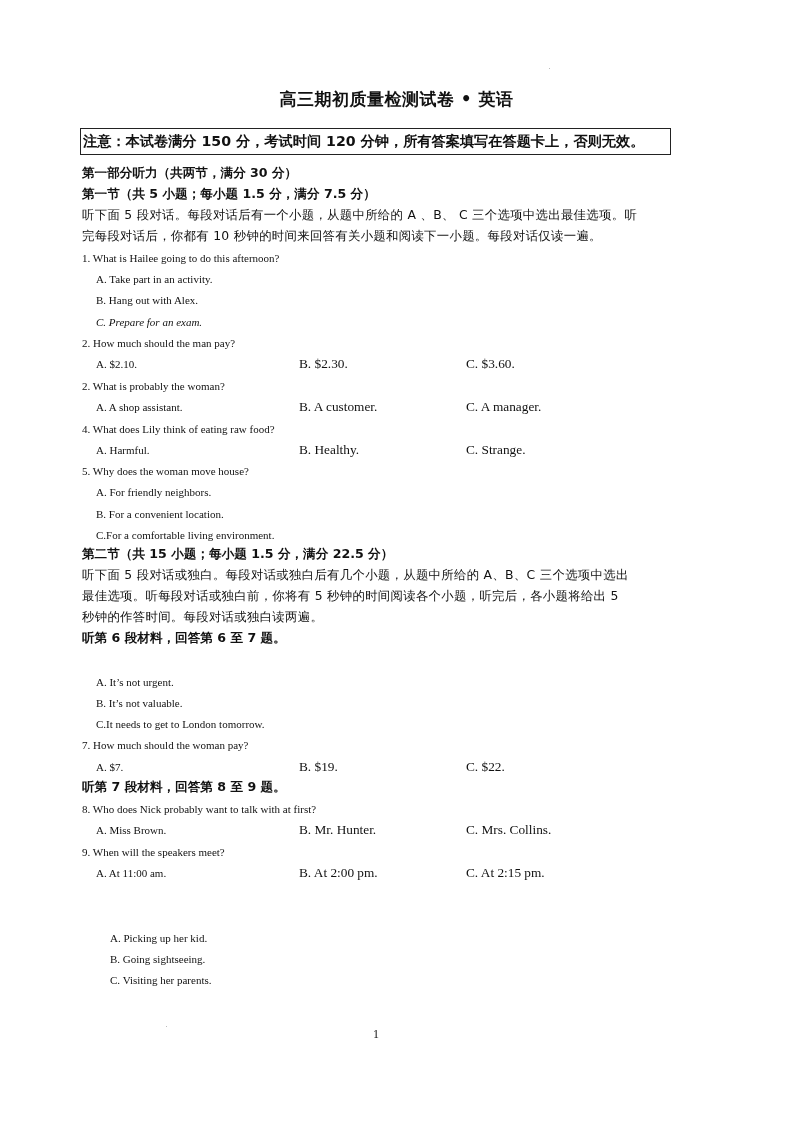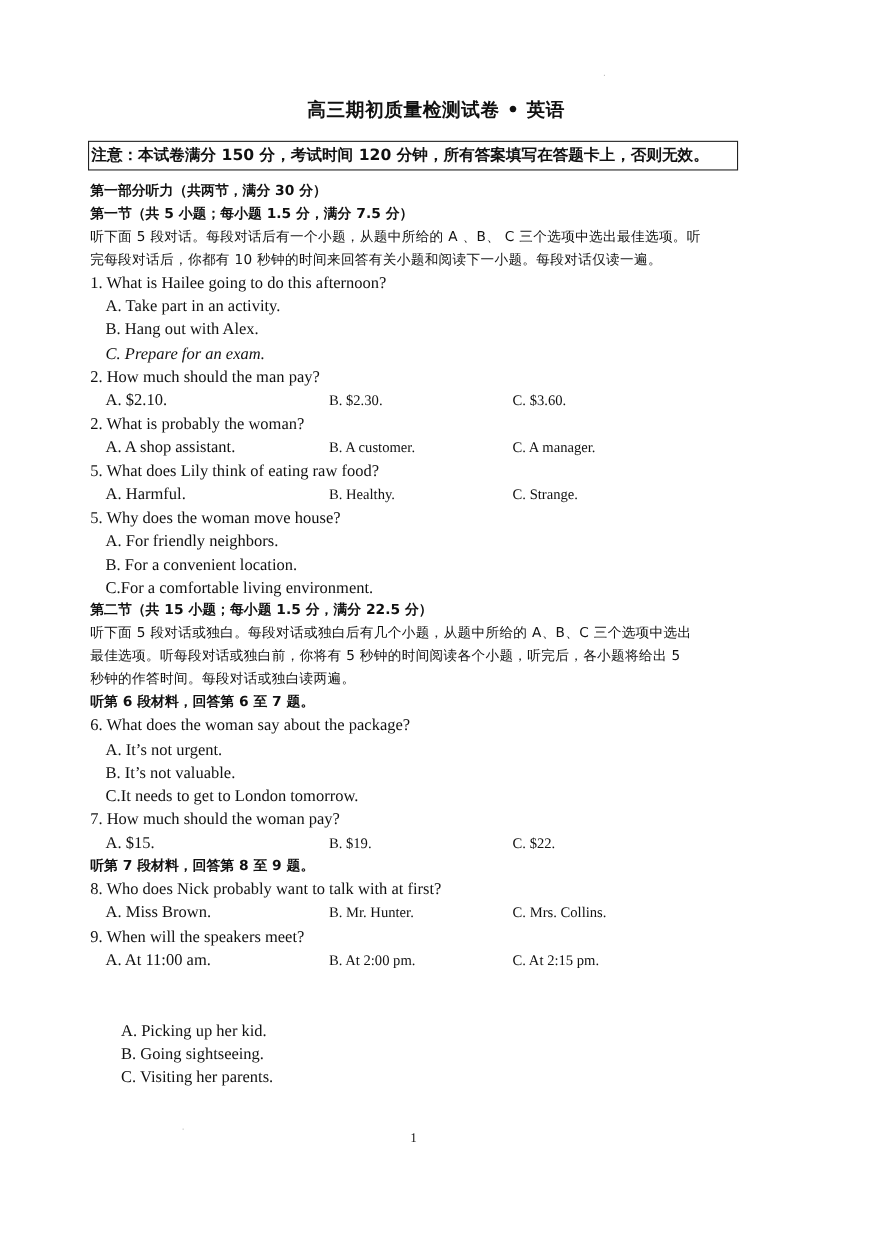--- a/index.html
+++ b/index.html
@@ -12,21 +12,21 @@
     .title {
       position: absolute; left: 0; width: 793px; top: 88px; text-align: center;
       font-family: "DejaVu Sans", sans-serif; font-weight: bold; font-size: 17px; letter-spacing: 0.5px;
     }
     .notice {
       position: absolute; left: 80px; top: 128px; width: 591px; height: 27px;
       border: 1.5px solid #222; box-sizing: border-box;
       font-family: "DejaVu Sans", sans-serif; font-weight: bold; font-size: 14.2px;
       line-height: 25px; padding-left: 2px; white-space: nowrap; overflow: hidden;
     }
-    .line { position: absolute; left: 82px; white-space: nowrap; font-size: 15px; line-height: 18px; }
+    .line { position: absolute; left: 82px; white-space: nowrap; font-size: 11px; line-height: 18px; }
     .bold-cn { font-family: "DejaVu Sans", sans-serif; font-weight: bold; font-size: 12.6px; }
     .cn { font-family: "DejaVu Sans", sans-serif; font-size: 12.4px; letter-spacing: 0.3px; }
     .q { left: 82px; }
     .opt { left: 96px; }
     .opt2 { left: 110px; text-align: center; }
     .colB { position: absolute; left: 299px; white-space: nowrap; font-size: 13.3px; line-height: 18px; }
     .colC { position: absolute; left: 466px; white-space: nowrap; font-size: 13.3px; line-height: 18px; }
     .pagenum { position: absolute; left: 373px; top: 1027px; font-size: 12px; }
     .speck { position: absolute; width: 1px; height: 1px; background: #bbb; }
   </style>
@@ -53,43 +53,42 @@
   <div class="line q" style="top:334px;">2. How much should the man pay?</div>
   <div class="line opt" style="top:355px;">A. $2.10.</div>
   <div class="colB" style="top:355px;">B. $2.30.</div>
   <div class="colC" style="top:355px;">C. $3.60.</div>
 
   <div class="line q" style="top:377px;">2. What is probably the woman?</div>
   <div class="line opt" style="top:398px;">A. A shop assistant.</div>
   <div class="colB" style="top:398px;">B. A customer.</div>
   <div class="colC" style="top:398px;">C. A manager.</div>
 
-  <div class="line q" style="top:420px;">5. What does Lily think of eating raw food?</div>
+  <div class="line q" style="top:420px;">4. What does Lily think of eating raw food?</div>
   <div class="line opt" style="top:441px;">A. Harmful.</div>
   <div class="colB" style="top:441px;">B. Healthy.</div>
   <div class="colC" style="top:441px;">C. Strange.</div>
 
   <div class="line q" style="top:462px;">5. Why does the woman move house?</div>
   <div class="line opt" style="top:483px;">A. For friendly neighbors.</div>
   <div class="line opt" style="top:505px;">B. For a convenient location.</div>
   <div class="line opt" style="top:526px;">C.For a comfortable living environment.</div>
 
   <div class="line bold-cn" style="top:545px;">第二节（共 15 小题；每小题 1.5 分，满分 22.5 分）</div>
   <div class="line cn" style="top:566px;">听下面 5 段对话或独白。每段对话或独白后有几个小题，从题中所给的 A、B、C 三个选项中选出</div>
   <div class="line cn" style="top:587px;">最佳选项。听每段对话或独白前，你将有 5 秒钟的时间阅读各个小题，听完后，各小题将给出 5</div>
   <div class="line cn" style="top:608px;">秒钟的作答时间。每段对话或独白读两遍。</div>
   <div class="line bold-cn" style="top:629px;">听第 6 段材料，回答第 6 至 7 题。</div>
 
-  <div class="line q" style="top:651px;">6. What does the woman say about the package?</div>
   <div class="line opt" style="top:673px;">A. It’s not urgent.</div>
   <div class="line opt" style="top:694px;">B. It’s not valuable.</div>
   <div class="line opt" style="top:715px;">C.It needs to get to London tomorrow.</div>
 
   <div class="line q" style="top:736px;">7. How much should the woman pay?</div>
-  <div class="line opt" style="top:758px;">A. $15.</div>
+  <div class="line opt" style="top:758px;">A. $7.</div>
   <div class="colB" style="top:758px;">B. $19.</div>
   <div class="colC" style="top:758px;">C. $22.</div>
   <div class="line bold-cn" style="top:778px;">听第 7 段材料，回答第 8 至 9 题。</div>
 
   <div class="line q" style="top:800px;">8. Who does Nick probably want to talk with at first?</div>
   <div class="line opt" style="top:821px;">A. Miss Brown.</div>
   <div class="colB" style="top:821px;">B. Mr. Hunter.</div>
   <div class="colC" style="top:821px;">C. Mrs. Collins.</div>
 
   <div class="line q" style="top:843px;">9. When will the speakers meet?</div>

